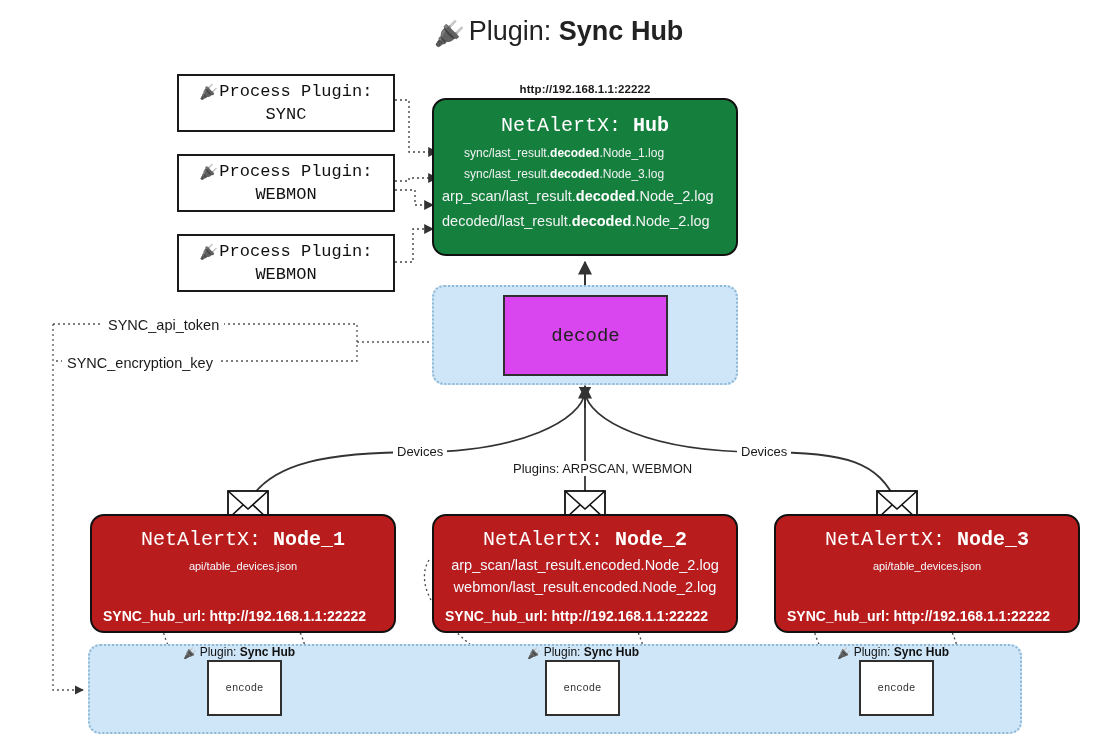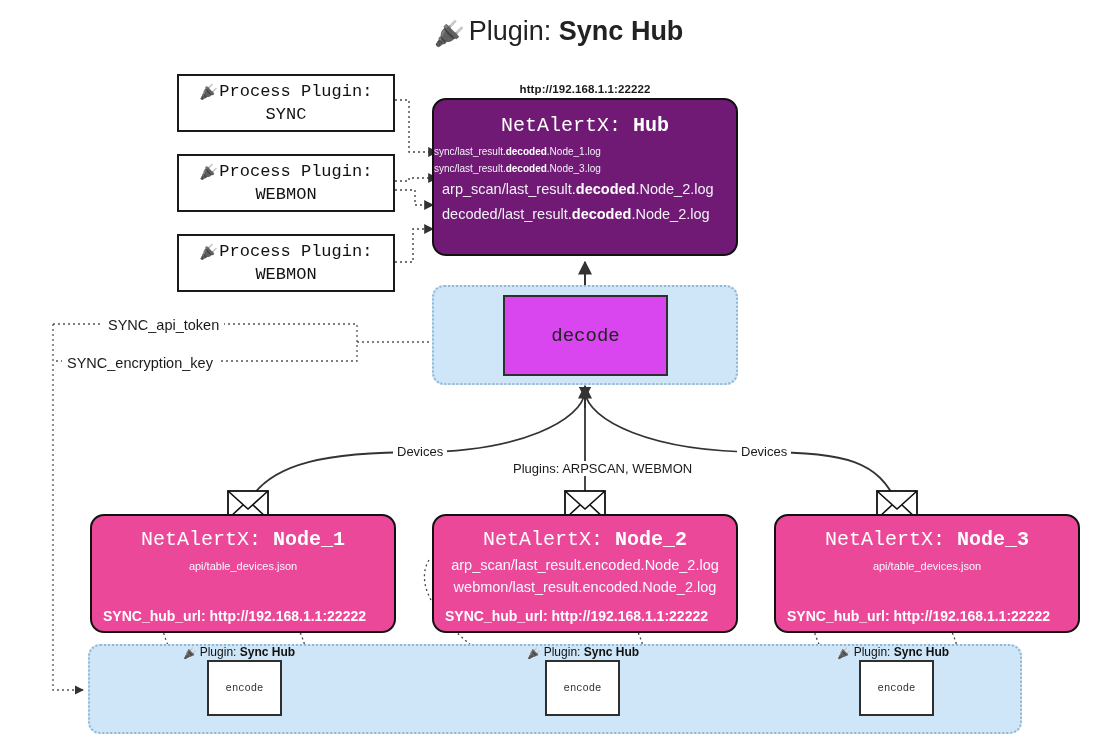--- a/index.html
+++ b/index.html
@@ -34,31 +34,31 @@
   #proc1{left:177px;top:154px;}
   #proc2{left:177px;top:234px;}
 
   
   .hub-url{
     position:absolute;left:455px;top:83px;width:260px;text-align:center;
     font-size:11.5px;font-weight:bold;color:#1a1a1a;letter-spacing:.1px;
   }
   #hub{
     position:absolute;left:432px;top:98px;width:306px;height:158px;
-    background:#701a75;border:2px solid #111;border-radius:14px;
+    background:#15803d;border:2px solid #111;border-radius:14px;
     box-sizing:border-box;color:#ffffff;
   }
   #hub .hub-title{
     font-family:"Liberation Mono",monospace;font-size:20px;text-align:center;
     margin-top:14px;white-space:nowrap;
   }
   #hub .hub-title b{font-weight:bold;}
   #hub .loglist{margin-top:6px;}
   #hub .logline{
-    font-size:10px;line-height:1.72;padding-left:0;white-space:nowrap;color:#f2f2f5;
+    font-size:12px;line-height:1.72;padding-left:30px;white-space:nowrap;color:#f2f2f5;
   }
   #hub .logline b{font-weight:bold;color:#ffffff;}
   #hub .logline.tight{font-size:14.5px;padding-left:8px;}
 
   
   #decode-wrap{
     position:absolute;left:432px;top:285px;width:306px;height:100px;
     background:#cfe6f8;border:2px dotted #8fb8d6;border-radius:12px;box-sizing:border-box;
   }
   #decode-box{
@@ -75,21 +75,21 @@
 
   
   .edgelabel{position:absolute;font-size:13px;color:#1a1a1a;background:#ffffff;padding:0 4px;white-space:nowrap;}
   #lbl-dev-l{left:393px;top:444px;}
   #lbl-dev-r{left:737px;top:444px;}
   #lbl-plugins{left:509px;top:461px;}
 
   
   .node{
     position:absolute;width:306px;height:119px;
-    background:#ec4899;border:2px solid #111;border-radius:14px;
+    background:#b91c1c;border:2px solid #111;border-radius:14px;
     box-sizing:border-box;color:#ffffff;
   }
   .node .n-title{
     font-family:"Liberation Mono",monospace;font-size:20px;text-align:center;
     margin-top:12px;white-space:nowrap;
   }
   .node .n-title b{font-weight:bold;}
   .node .n-line{font-size:11px;text-align:center;margin-top:9px;white-space:nowrap;color:#f4f9ff;}
   .node .n-line.second{margin-top:4px;}
   .node .n-url{

